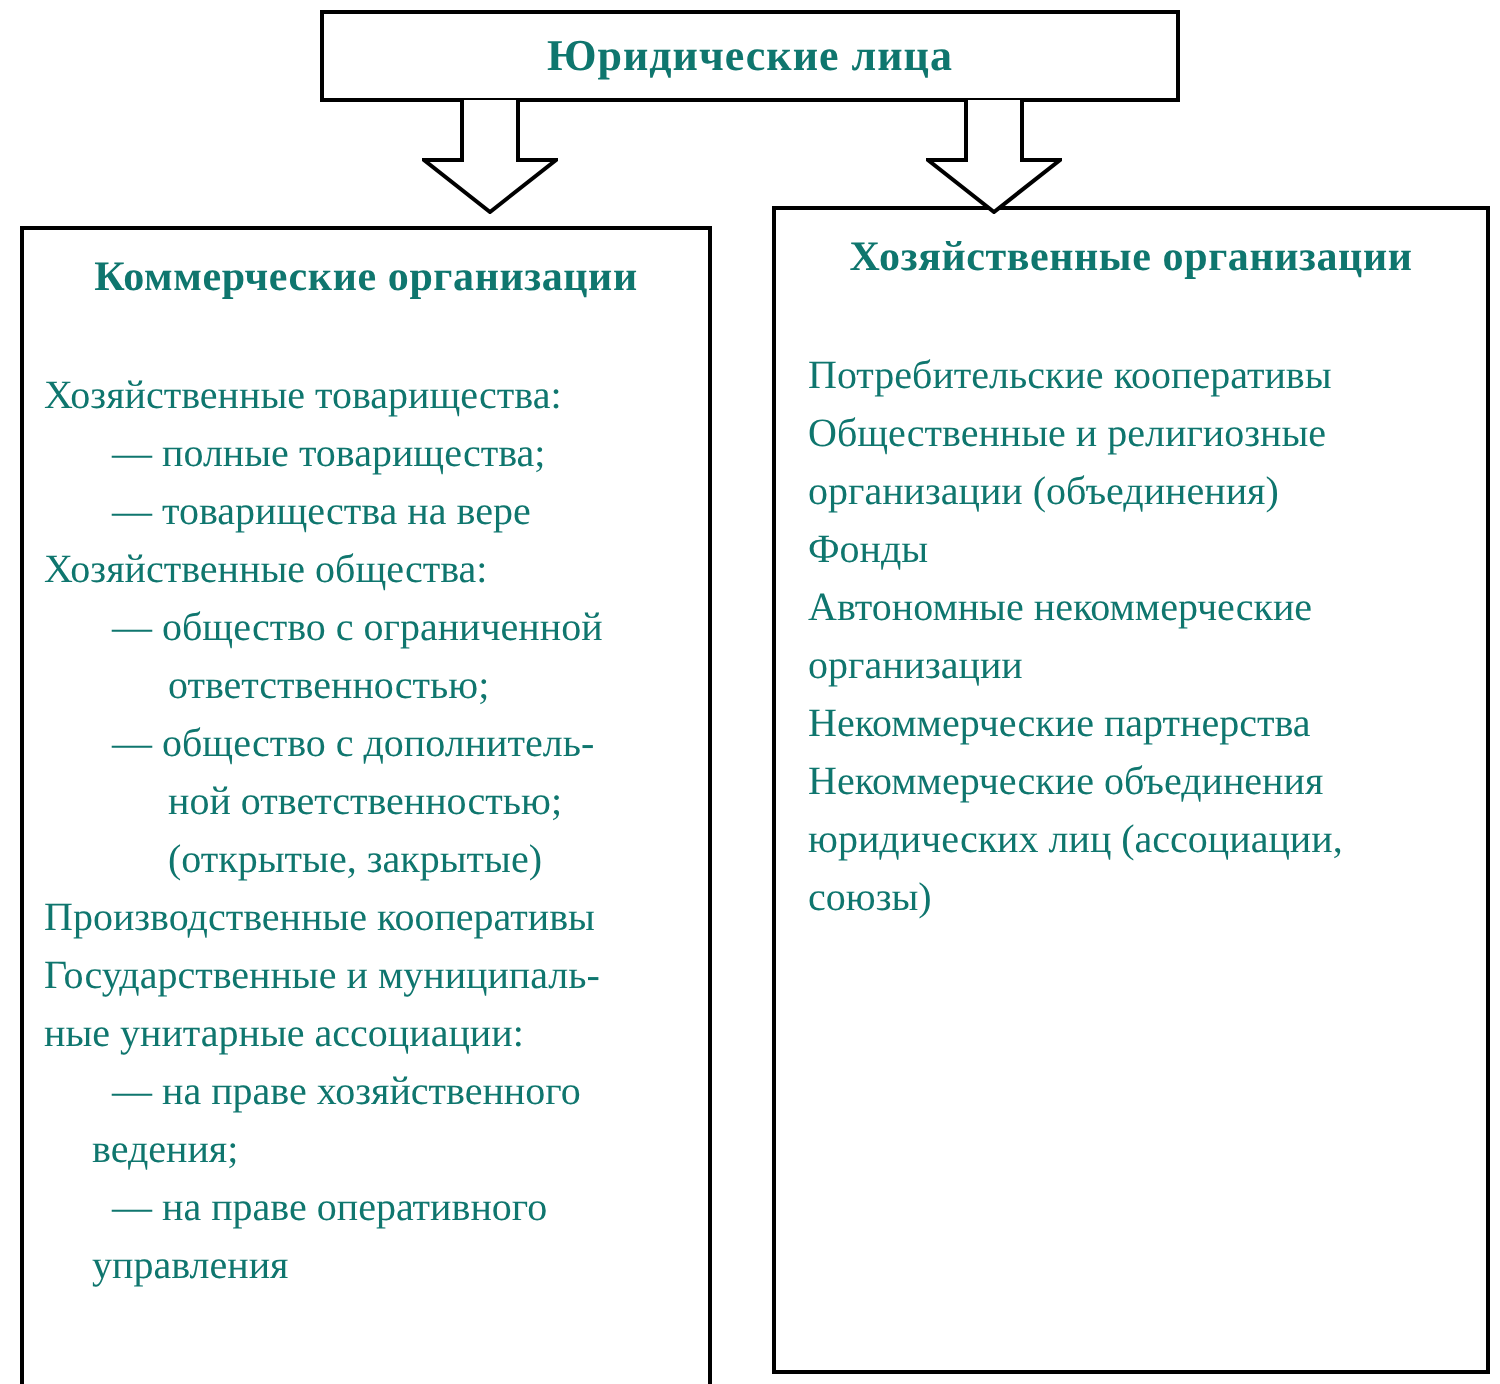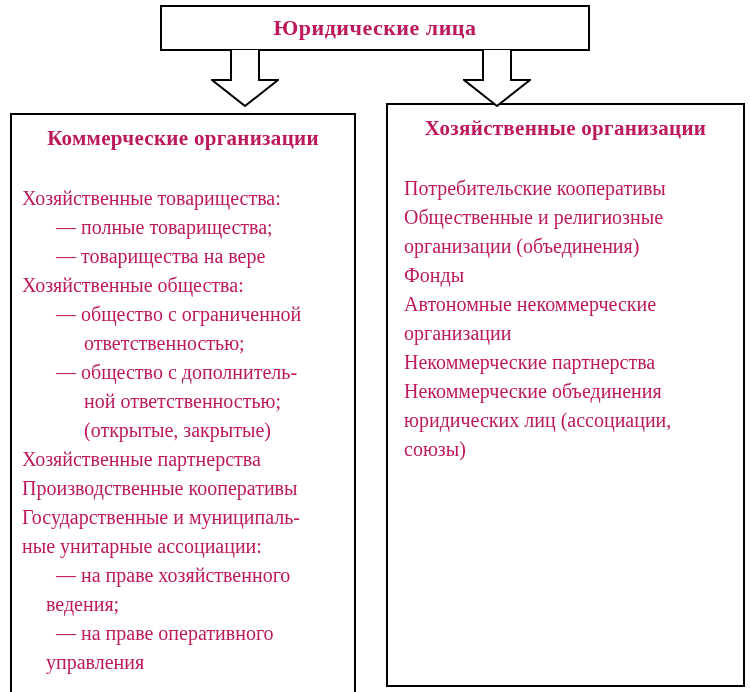--- a/index.html
+++ b/index.html
@@ -1,20 +1,20 @@
 <!DOCTYPE html>
 <html><head>
 <meta charset="utf-8">
 <style>
   html,body{margin:0;padding:0;background:#ffffff;}
   .canvas{
     position:relative;
     width:750px;height:692px;
     background:#ffffff;
-    color:#be185d;
+    color:#0f766e;
     font-family:"Liberation Serif", serif;
     overflow:hidden;
   }
   .topbox{
     position:absolute;
     left:160px;top:5px;width:430px;height:46px;
     border:2px solid #000;
     box-sizing:border-box;
     display:flex;align-items:center;justify-content:center;
     background:#fff;
@@ -85,21 +85,20 @@
     <div class="box-body">
         <div class="line i0">Хозяйственные товарищества:</div>
         <div class="line i1">— полные товарищества;</div>
         <div class="line i1">— товарищества на вере</div>
         <div class="line i0">Хозяйственные общества:</div>
         <div class="line i1">— общество с ограниченной</div>
         <div class="line i2">ответственностью;</div>
         <div class="line i1">— общество с дополнитель-</div>
         <div class="line i2">ной ответственностью;</div>
         <div class="line i2">(открытые, закрытые)</div>
-        <div class="line i0">Хозяйственные партнерства</div>
         <div class="line i0">Производственные кооперативы</div>
         <div class="line i0">Государственные и муниципаль-</div>
         <div class="line i0">ные унитарные ассоциации:</div>
         <div class="line i1">— на праве хозяйственного</div>
         <div class="line i3">ведения;</div>
         <div class="line i1">— на праве оперативного</div>
         <div class="line i3">управления</div>
       </div>
   </div>
 

